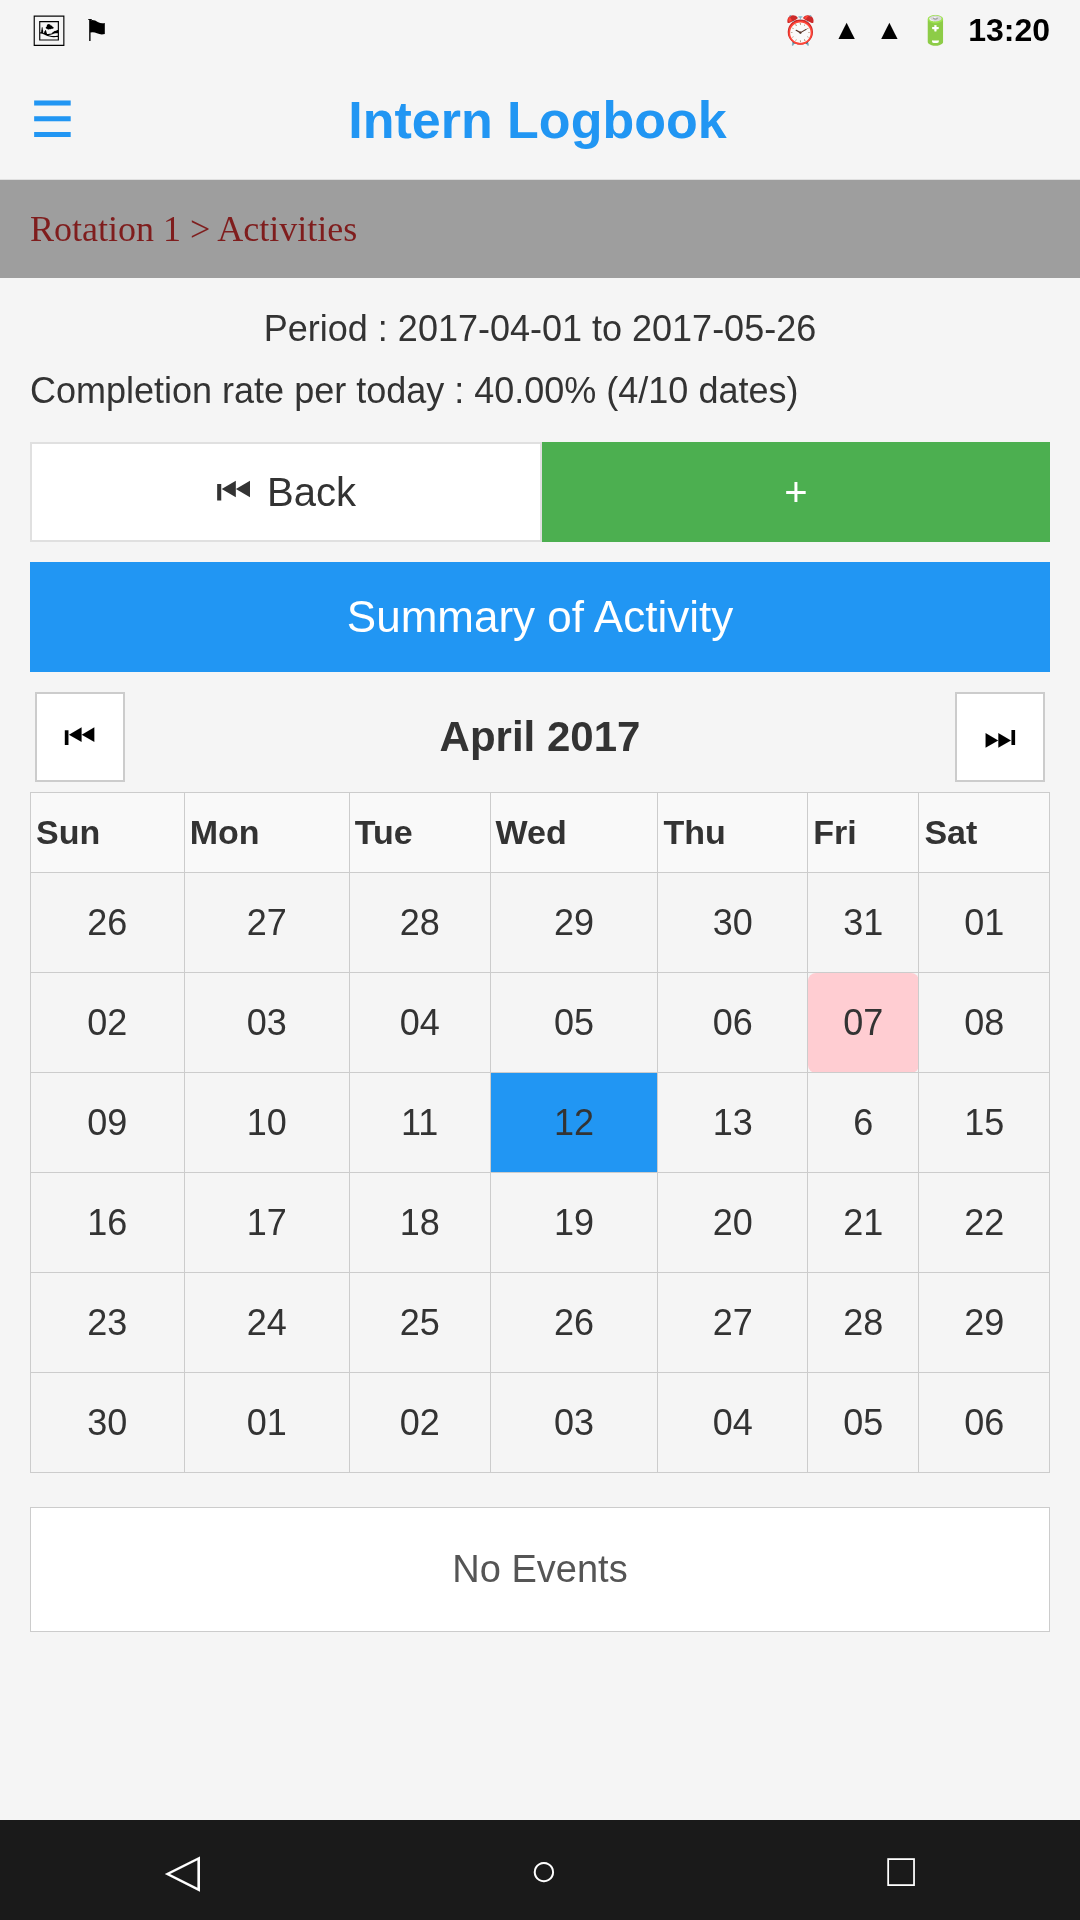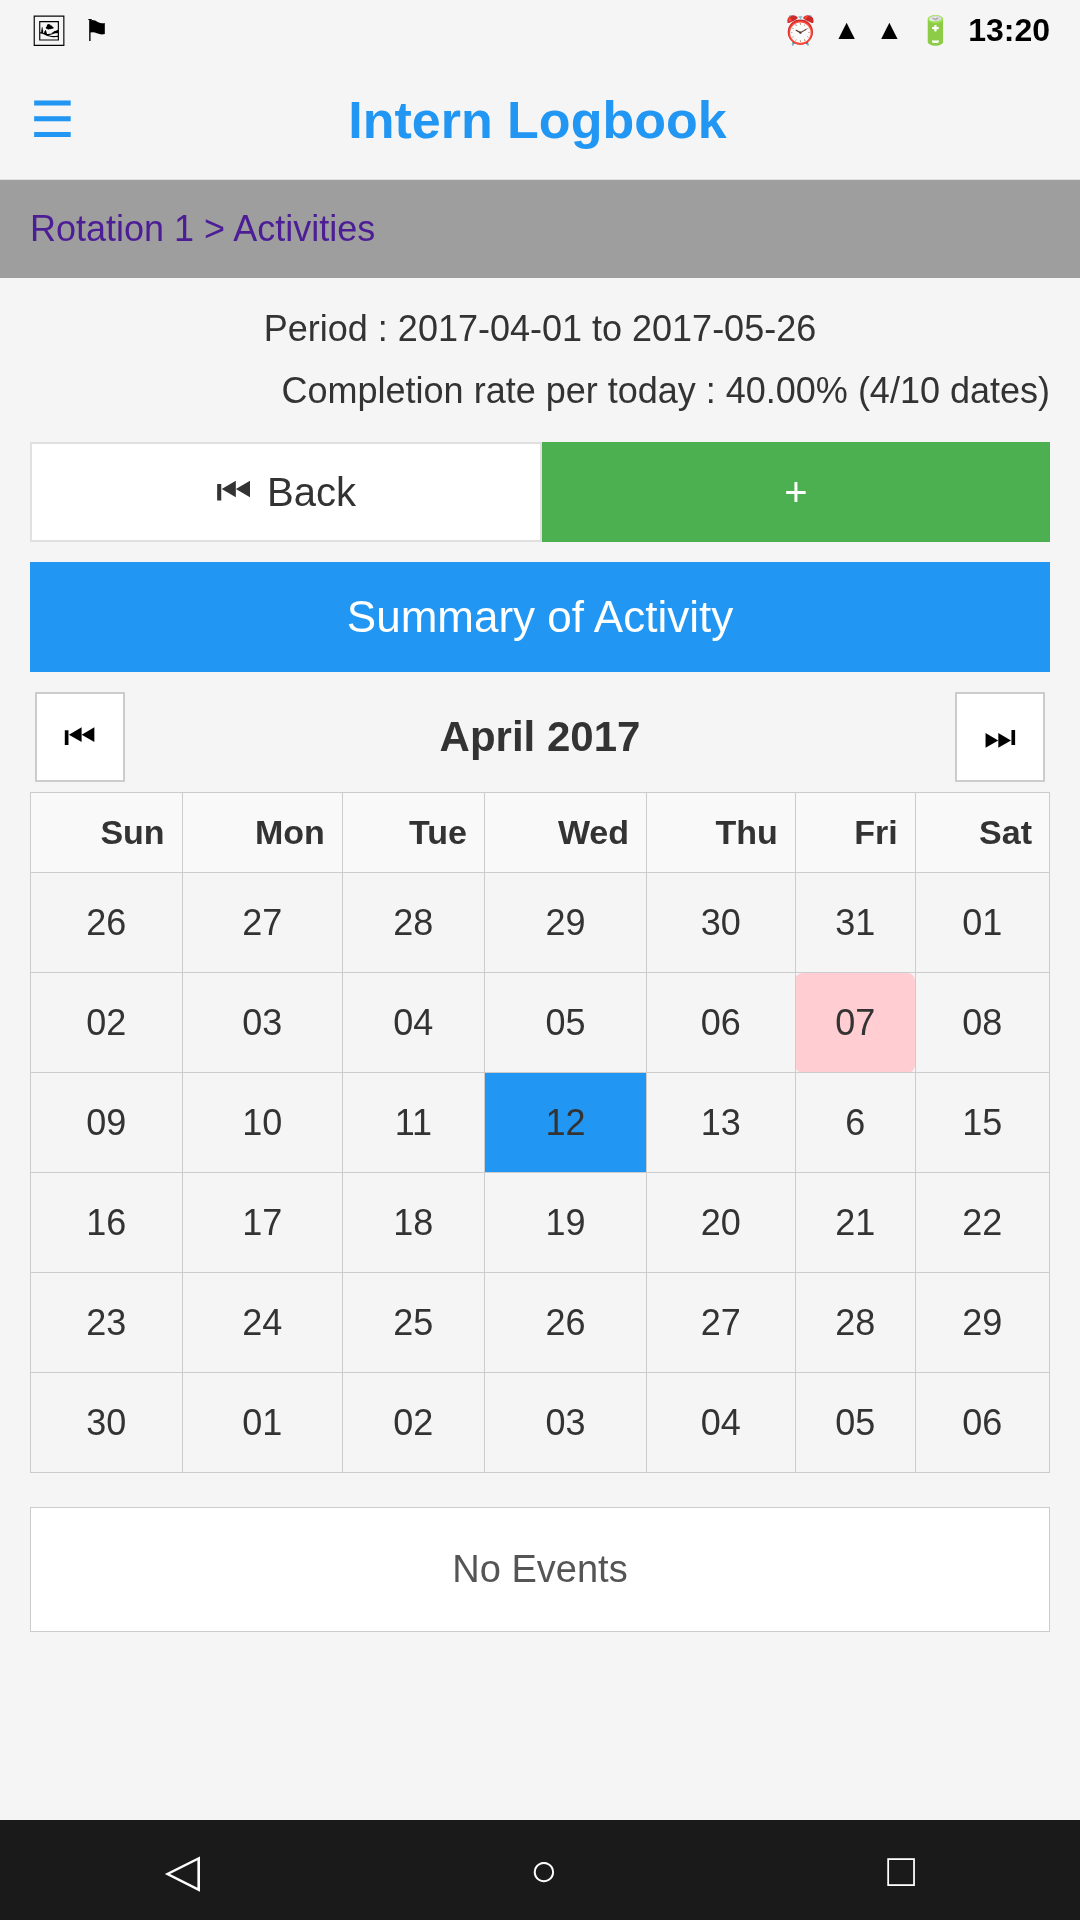--- a/index.html
+++ b/index.html
@@ -70,39 +70,40 @@
 
     
     .breadcrumb-bar {
       width: 100%;
       background: #9E9E9E;
       padding: 28px 30px;
     }
 
     .breadcrumb-text {
       font-size: 36px;
-      color: #4c1d95;
+      color: #7f1d1d;
+      font-family: Liberation Serif, serif;
     }
 
     
     .content {
       padding: 30px 30px 0 30px;
     }
 
     .period-text {
       font-size: 36px;
       color: #333;
       text-align: center;
       margin-bottom: 20px;
     }
 
     .completion-text {
       font-size: 36px;
       color: #333;
-      text-align: right;
+      text-align: left;
       margin-bottom: 30px;
     }
 
     
     .button-row {
       display: flex;
       margin-bottom: 20px;
     }
 
     .back-btn {
@@ -173,25 +174,25 @@
 
     
     .calendar-table {
       width: 100%;
       border-collapse: collapse;
       border: 1px solid #ccc;
     }
 
     .calendar-table th {
       border: 1px solid #ccc;
-      padding: 20px 17px;
+      padding: 20px 5px;
       font-size: 34px;
       font-weight: bold;
       color: #333;
-      text-align: right;
+      text-align: left;
       background: #f9f9f9;
     }
 
     .calendar-table td {
       border: 1px solid #ccc;
       padding: 28px 5px;
       font-size: 36px;
       color: #333;
       text-align: center;
       height: 100px;

